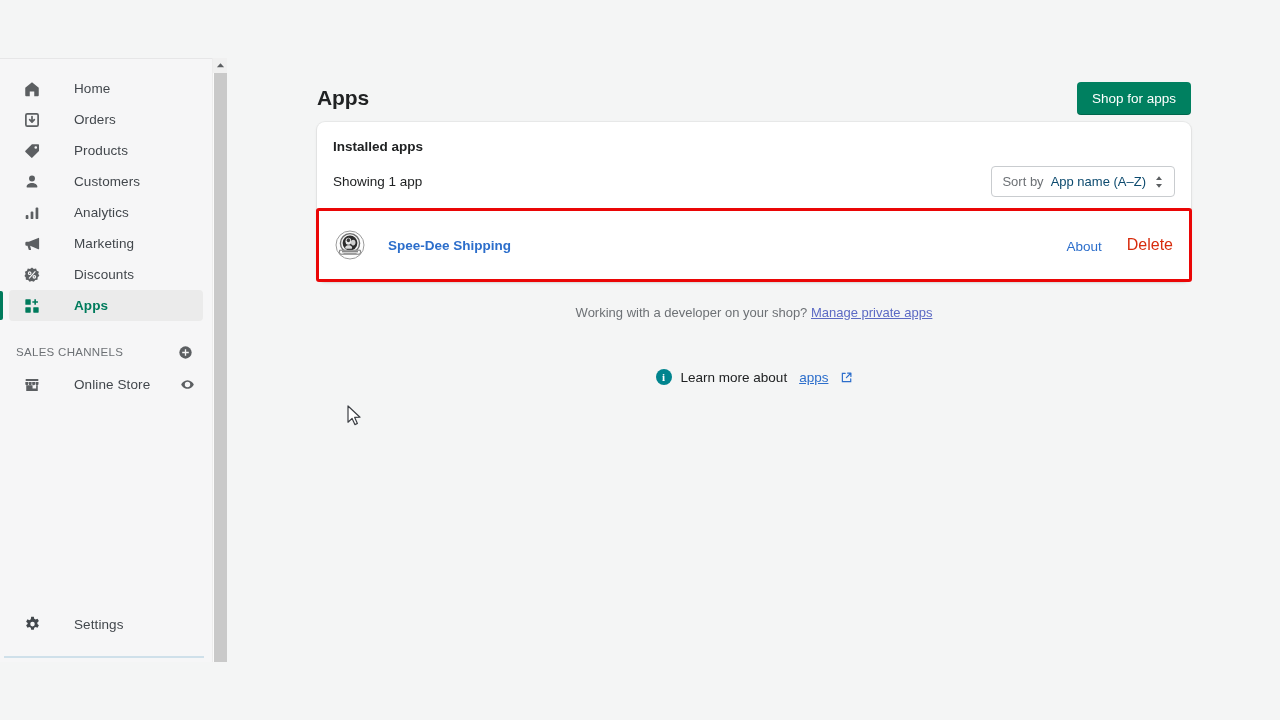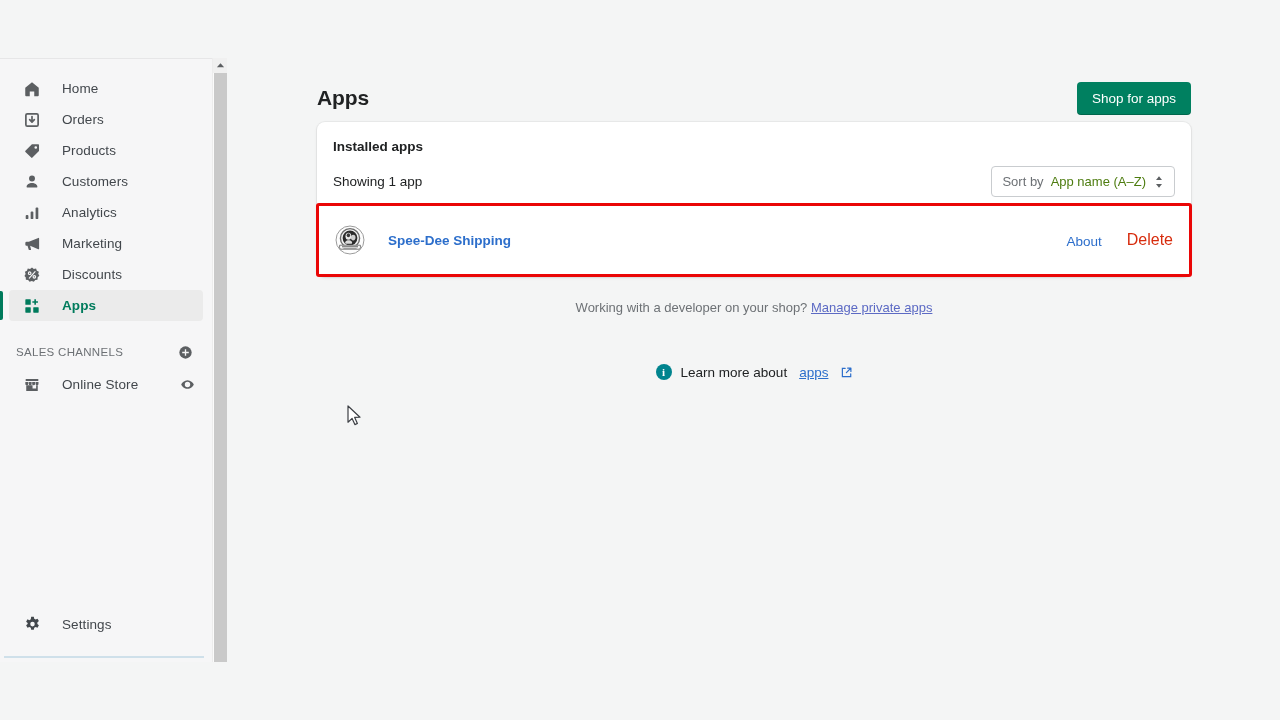--- a/index.html
+++ b/index.html
@@ -41,20 +41,21 @@
     display: flex;
     align-items: center;
     height: 31px;
     margin: 0 9px 0 9px;
     padding-left: 13px;
     border-radius: 4px;
     color: #42474c;
     font-size: 13.5px;
     cursor: pointer;
     user-select: none;
+    gap: 12px;
   }
 
   .nav-item .nav-icon {
     width: 20px;
     height: 20px;
     display: inline-flex;
     align-items: center;
     justify-content: center;
     flex: 0 0 20px;
   }
@@ -219,21 +220,21 @@
     font-size: 13.5px;
     font-weight: 600;
     color: #202223;
     padding: 17px 16px 0 16px;
   }
 
   #card-subhead {
     display: flex;
     align-items: center;
     justify-content: space-between;
-    padding: 12px 16px 6px 16px;
+    padding: 12px 16px 11px 16px;
   }
 
   #showing-count {
     font-size: 13.5px;
     color: #202223;
   }
 
   #sort-select {
     display: inline-flex;
     align-items: center;
@@ -241,21 +242,21 @@
     border: 1px solid #c9cccf;
     background: #ffffff;
     border-radius: 4px;
     padding: 7px 10px;
     font-size: 13px;
     cursor: pointer;
     user-select: none;
   }
 
   #sort-label { color: #6d7175; }
-  #sort-value { color: #4d7c0f; margin-left: 3px; }
+  #sort-value { color: #0c4a6e; margin-left: 3px; }
 
   #sort-caret {
     margin-left: 4px;
     display: inline-flex;
     flex-direction: column;
     line-height: 0;
   }
 
   
   #app-row-highlight {

